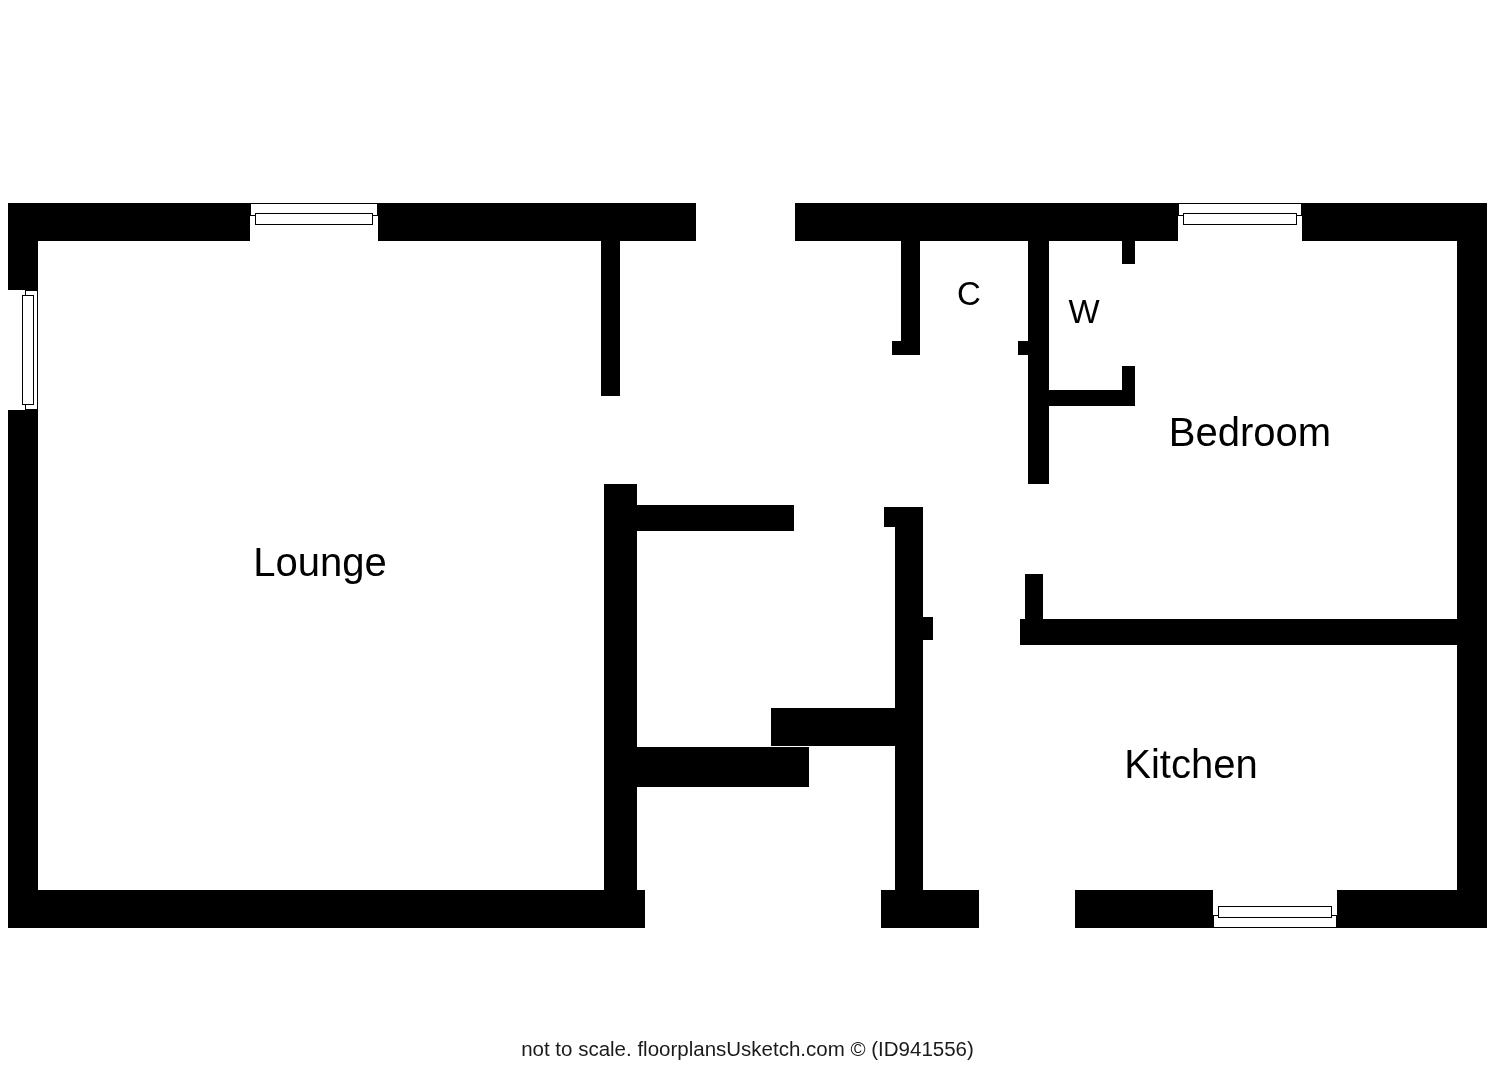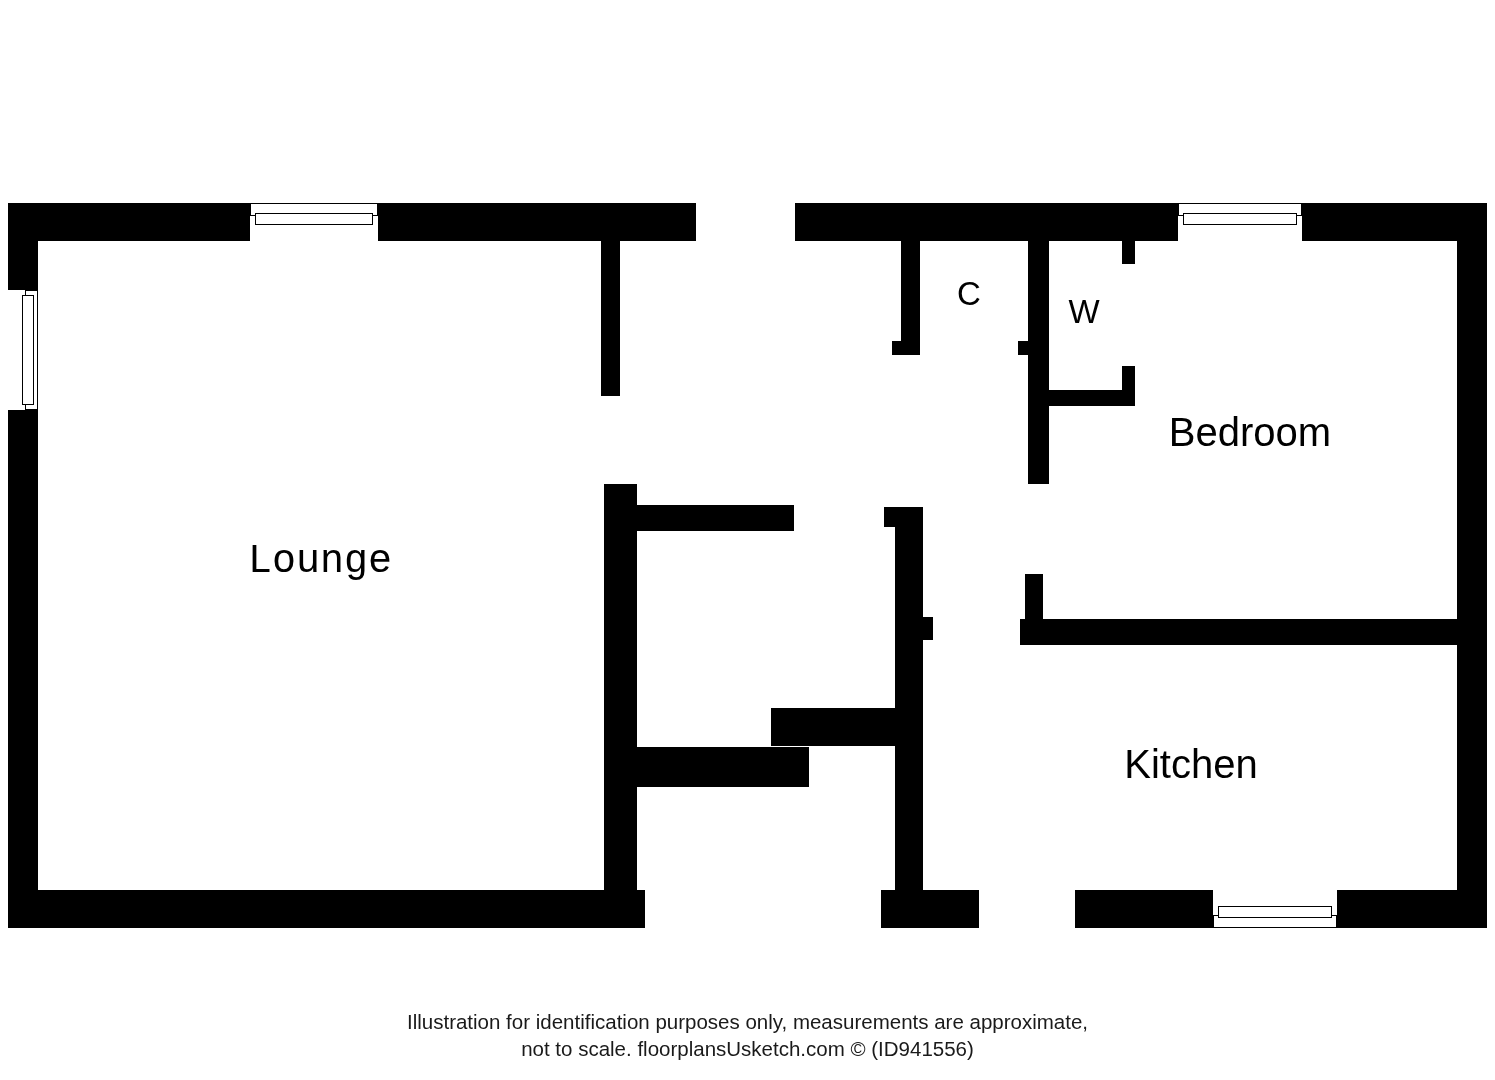--- a/index.html
+++ b/index.html
@@ -43,21 +43,21 @@
   .room-label {
     position: absolute;
     color: #000000;
     font-family: "Liberation Sans", sans-serif;
     font-weight: 400;
     text-align: center;
     line-height: 1.12;
     white-space: pre-line;
     letter-spacing: 0px;
   }
-  .label-lounge   { font-size: 40px; font-family: Liberation Mono, monospace; }
+  .label-lounge   { font-size: 40px; }
   .label-shower   { font-size: 38px; }
   .label-bedroom  { font-size: 40px; }
   .label-kitchen  { font-size: 40px; }
   .label-small    { font-size: 33px; }
   .footer {
     position: absolute;
     left: 0;
     width: 1495px;
     text-align: center;
     color: #1a1a1a;
@@ -152,16 +152,15 @@
 
 
   <div class="room-label label-bedroom" style="left:1150px; top:410px; width:200px;">Bedroom</div>
 
   <div class="room-label label-kitchen" style="left:1091px; top:742px; width:200px;">Kitchen</div>
 
   <div class="room-label label-small" style="left:929px; top:276px; width:80px;">C</div>
 
   <div class="room-label label-small" style="left:1044px; top:294px; width:80px;">W</div>
 
-  <div class="footer" style="top:1008px;">Illustration for identification purposes only, measurements are approximate,</div>
   <div class="footer" style="top:1035px;">not to scale. floorplansUsketch.com © (ID941556)</div>
 
 </div>
 
 </body></html>

